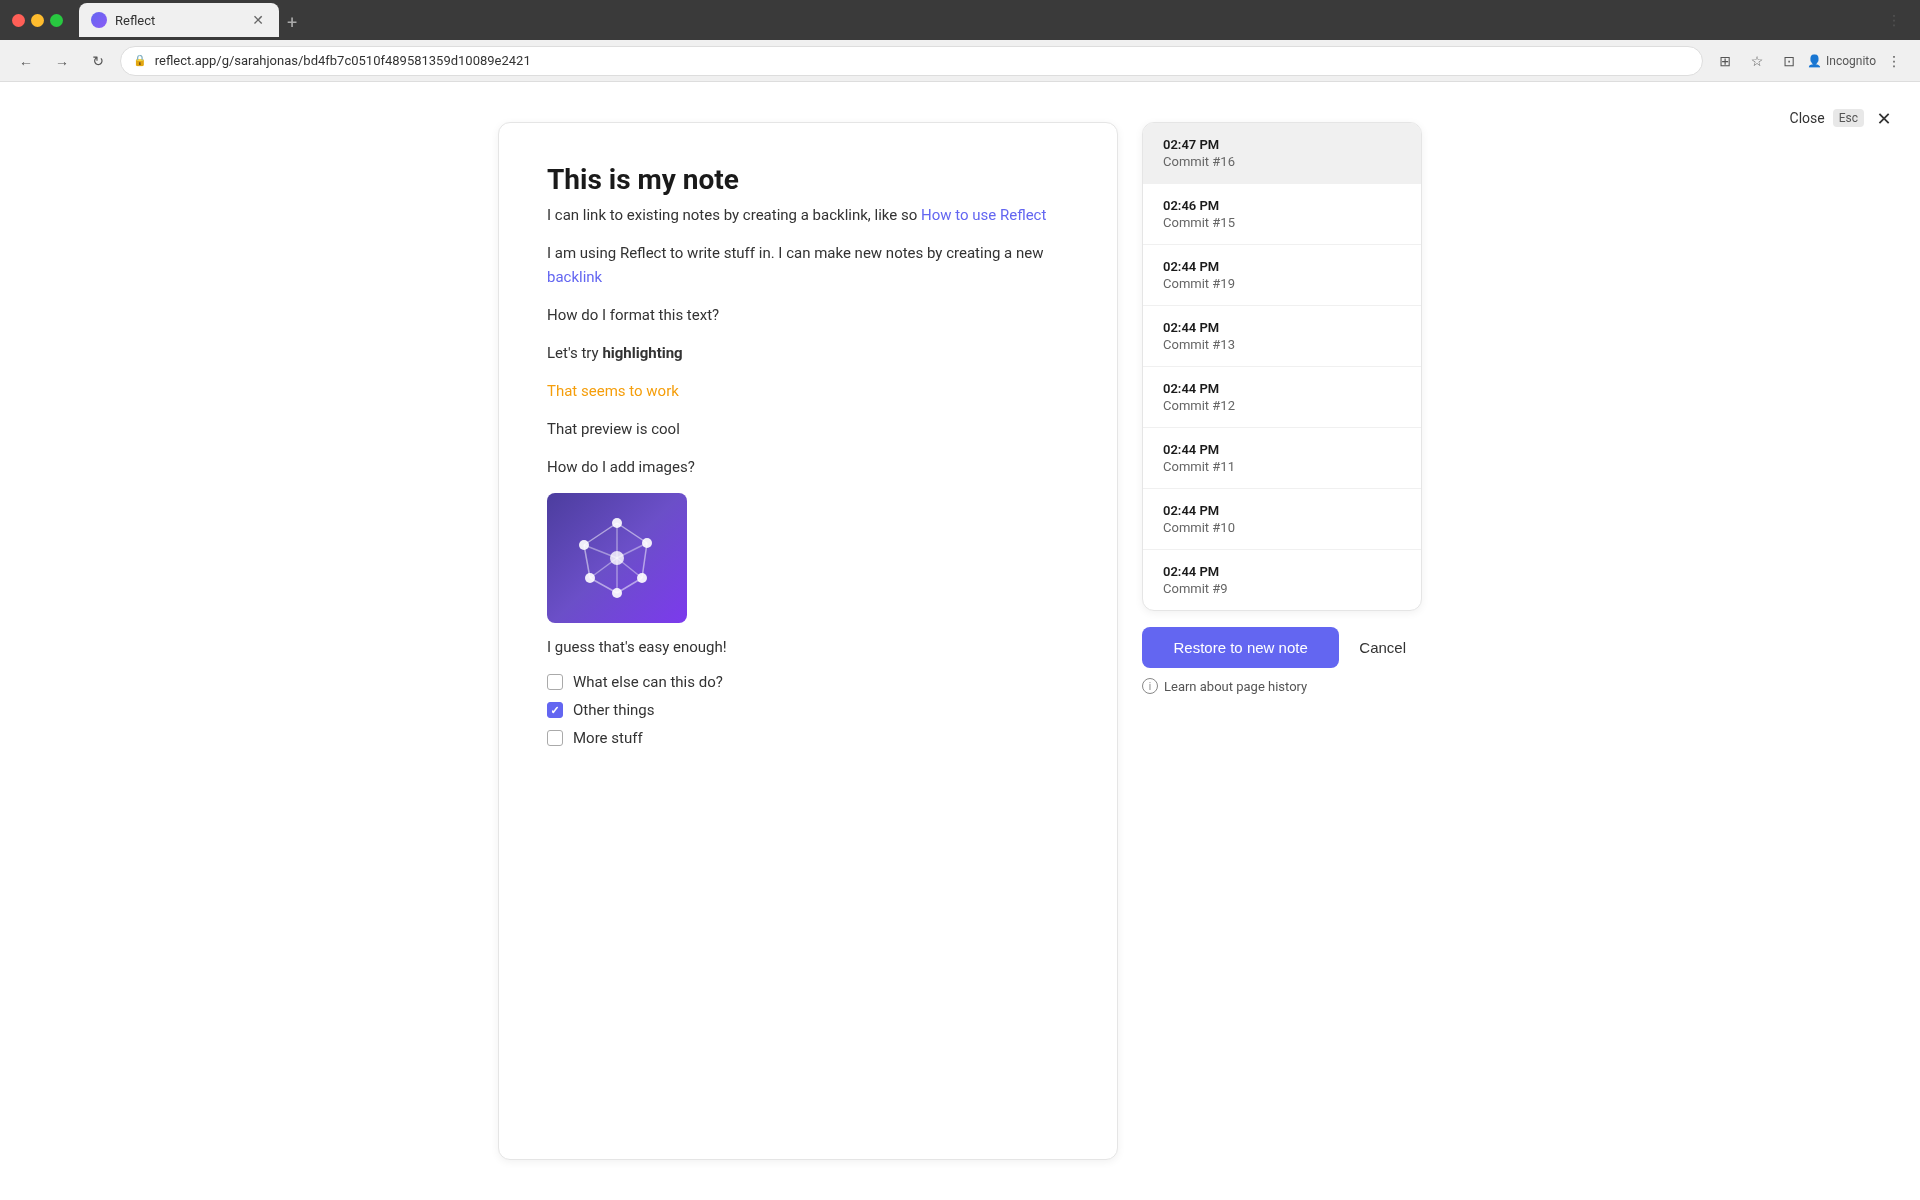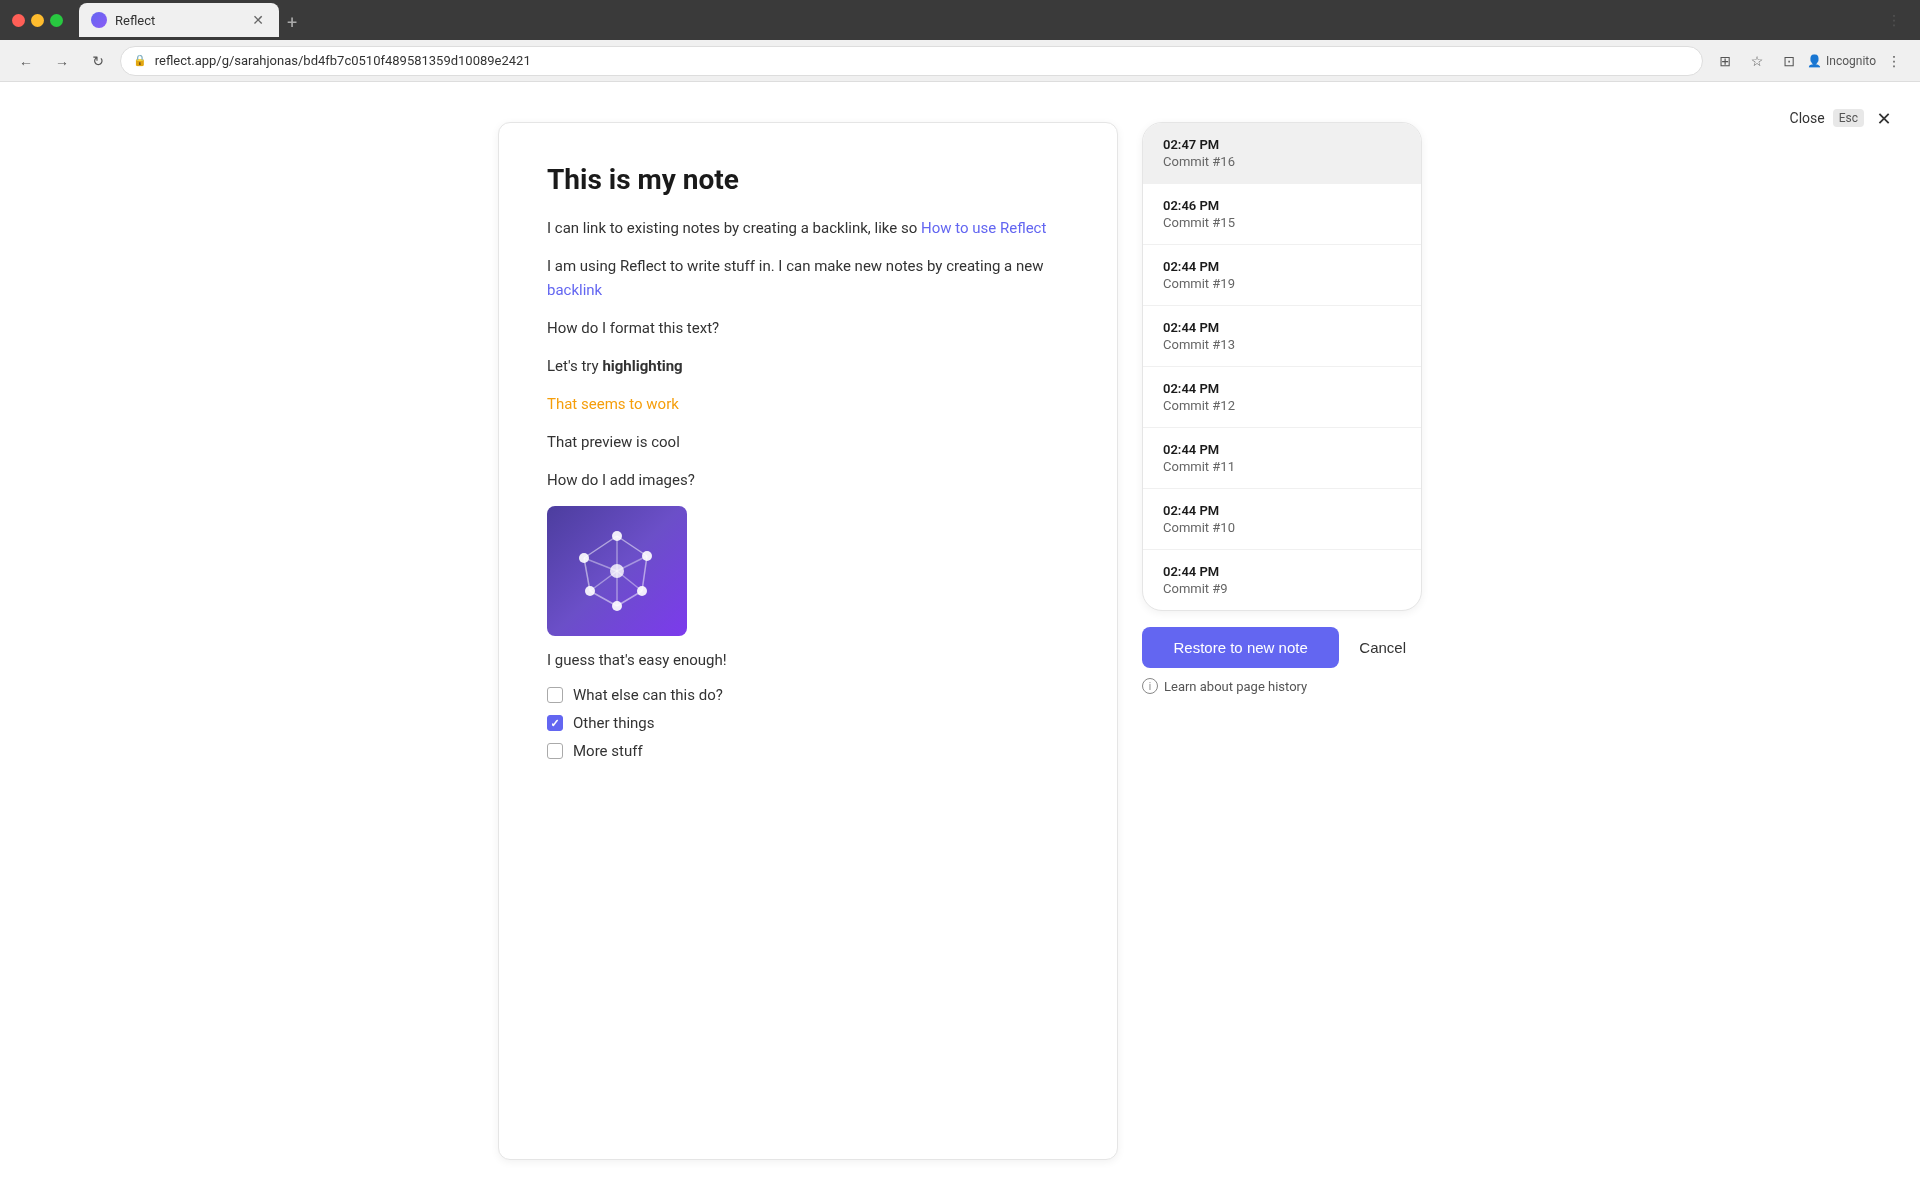--- a/index.html
+++ b/index.html
@@ -221,21 +221,21 @@
       padding: 40px 48px;
       flex: 1;
       max-width: 620px;
       box-shadow: 0 2px 8px rgba(0,0,0,0.06);
     }
 
     .note-title {
       font-size: 28px;
       font-weight: 700;
       color: #1a1a1a;
-      margin-bottom: 20px;
+      margin-bottom: 7px;
     }
 
     .note-body p {
       font-size: 15px;
       color: #333;
       line-height: 1.6;
       margin-bottom: 14px;
     }
 
     .note-link {
@@ -306,21 +306,21 @@
     
     .history-panel {
       width: 280px;
       flex-shrink: 0;
       display: flex;
       flex-direction: column;
     }
 
     .history-list {
       border: 1px solid #e5e5e5;
-      border-radius: 20px;
+      border-radius: 12px;
       overflow: hidden;
       background: white;
       box-shadow: 0 2px 8px rgba(0,0,0,0.06);
     }
 
     .history-item {
       padding: 14px 20px;
       border-bottom: 1px solid #f0f0f0;
       cursor: pointer;
     }

